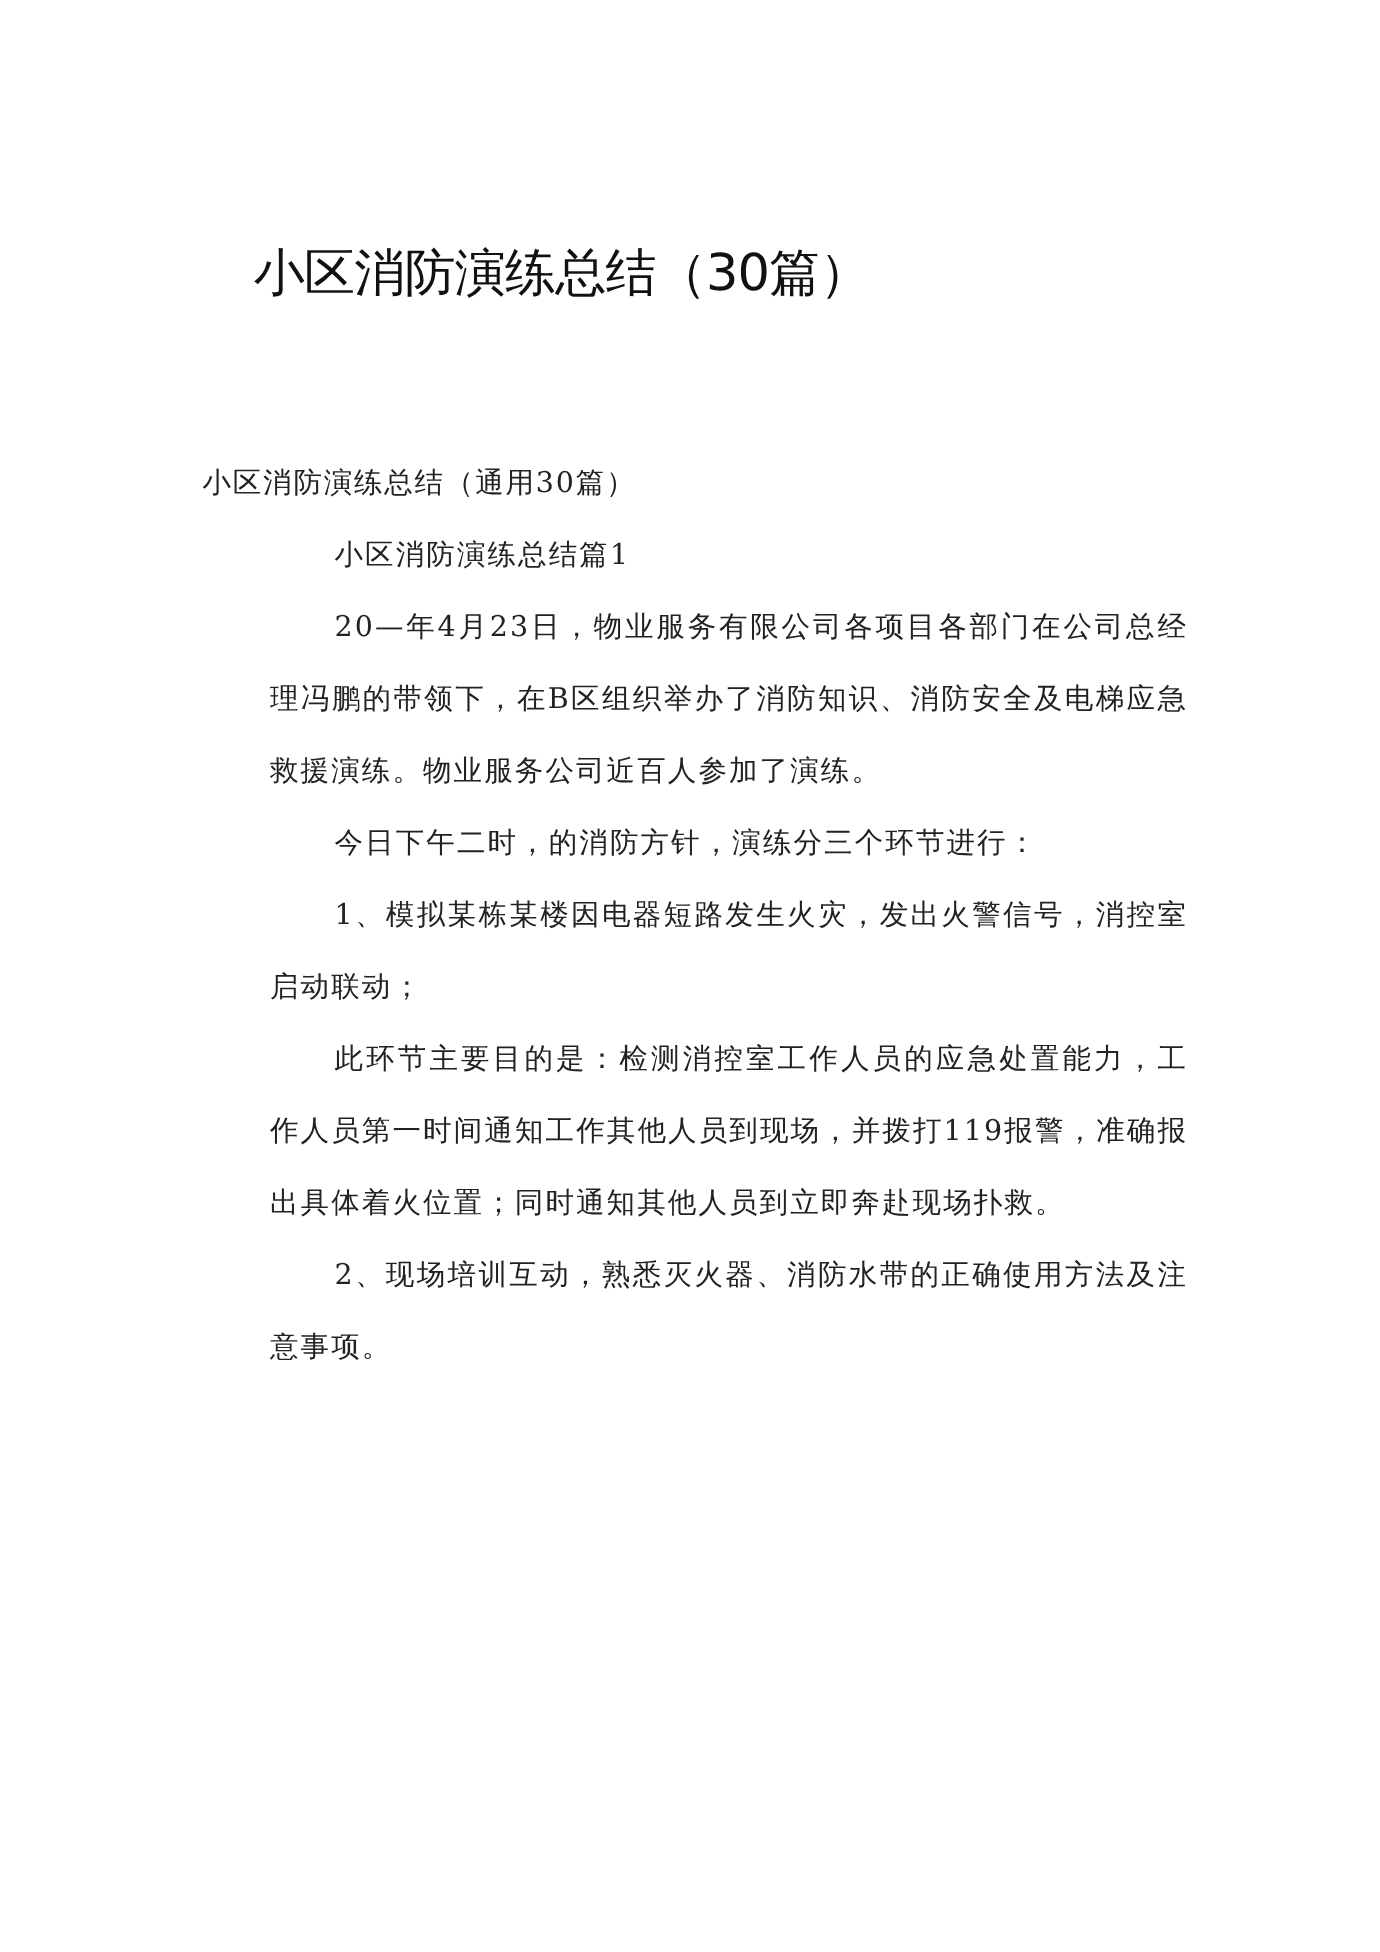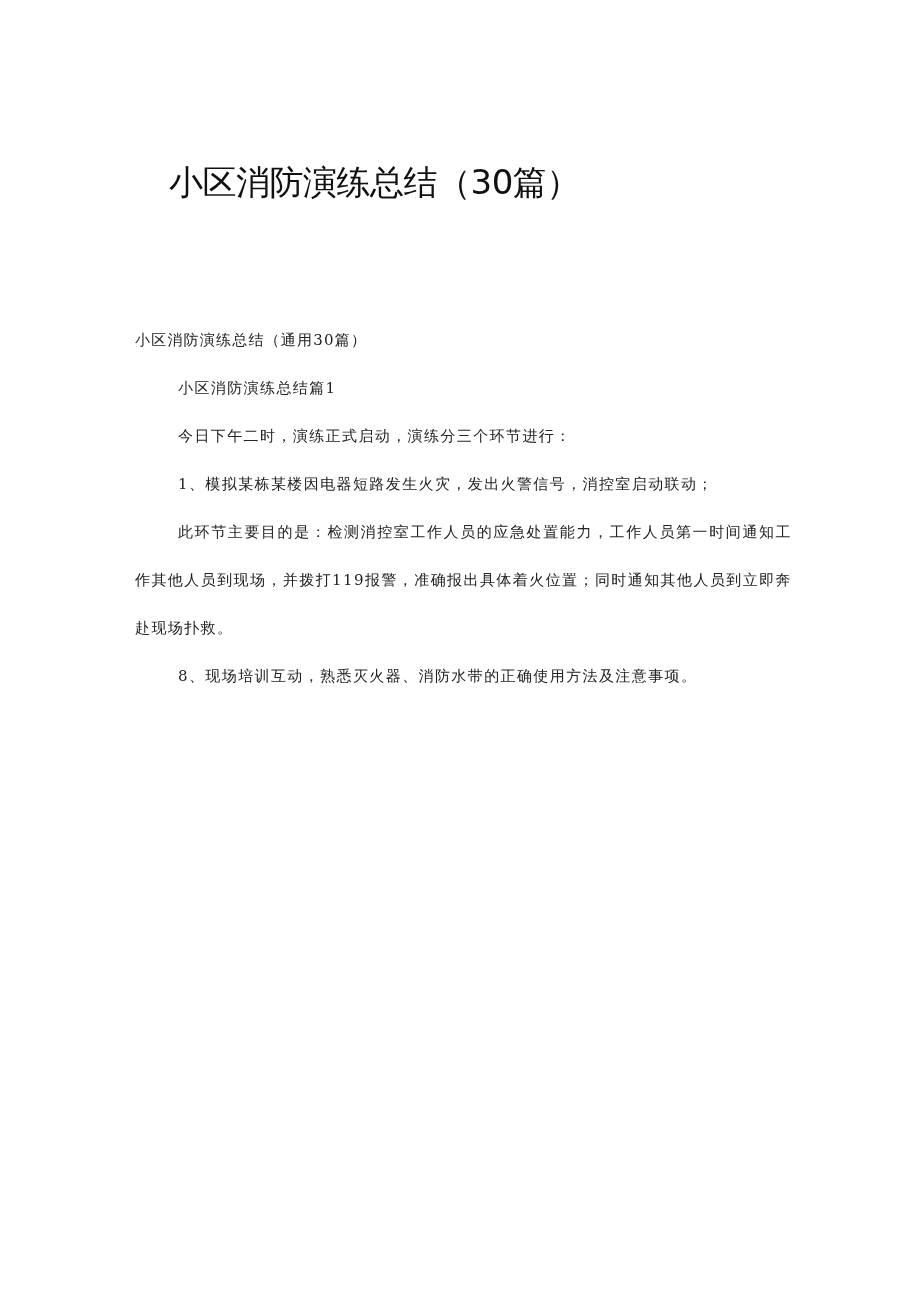--- a/index.html
+++ b/index.html
@@ -21,47 +21,49 @@
       width: 749px;
       text-align: center;
       font-family: "DejaVu Sans", "Liberation Sans", sans-serif;
       font-size: 34px;
       letter-spacing: -0.5px;
       color: #111111;
       line-height: 48px;
     }
     .content {
       position: absolute;
-      top: 316px;
+      top: 298px;
       left: 135px;
       width: 657px;
       font-family: "DejaVu Serif", "Liberation Serif", serif;
-      font-size: 15px;
+      font-size: 19px;
       line-height: 48px;
       color: #222222;
       letter-spacing: 1.4px;
     }
     .content p {
       margin: 0;
       padding: 0;
       text-align: justify;
       text-align-last: left;
     }
     .content p.indent {
       text-indent: 43px;
+      margin-left: 45px;
     }
     .content p.subtitle {
       letter-spacing: 1.2px;
     }
   </style>
 </head>
 <body>
 
 <div class="title">小区消防演练总结（30篇）</div>
 
 <div class="content">
   <p class="subtitle">小区消防演练总结（通用30篇）</p>
   <p class="indent">小区消防演练总结篇1</p>
-  <p class="indent">今日下午二时，演练正式启动，演练分三个环节进行：</p>
+  <p class="indent">20—年4月23日，物业服务有限公司各项目各部门在公司总经理冯鹏的带领下，在B区组织举办了消防知识、消防安全及电梯应急救援演练。物业服务公司近百人参加了演练。</p>
+  <p class="indent">今日下午二时，的消防方针，演练分三个环节进行：</p>
   <p class="indent">1、模拟某栋某楼因电器短路发生火灾，发出火警信号，消控室启动联动；</p>
   <p class="indent">此环节主要目的是：检测消控室工作人员的应急处置能力，工作人员第一时间通知工作其他人员到现场，并拨打119报警，准确报出具体着火位置；同时通知其他人员到立即奔赴现场扑救。</p>
-  <p class="indent">8、现场培训互动，熟悉灭火器、消防水带的正确使用方法及注意事项。</p>
+  <p class="indent">2、现场培训互动，熟悉灭火器、消防水带的正确使用方法及注意事项。</p>
 </div>
 
 </body></html>

